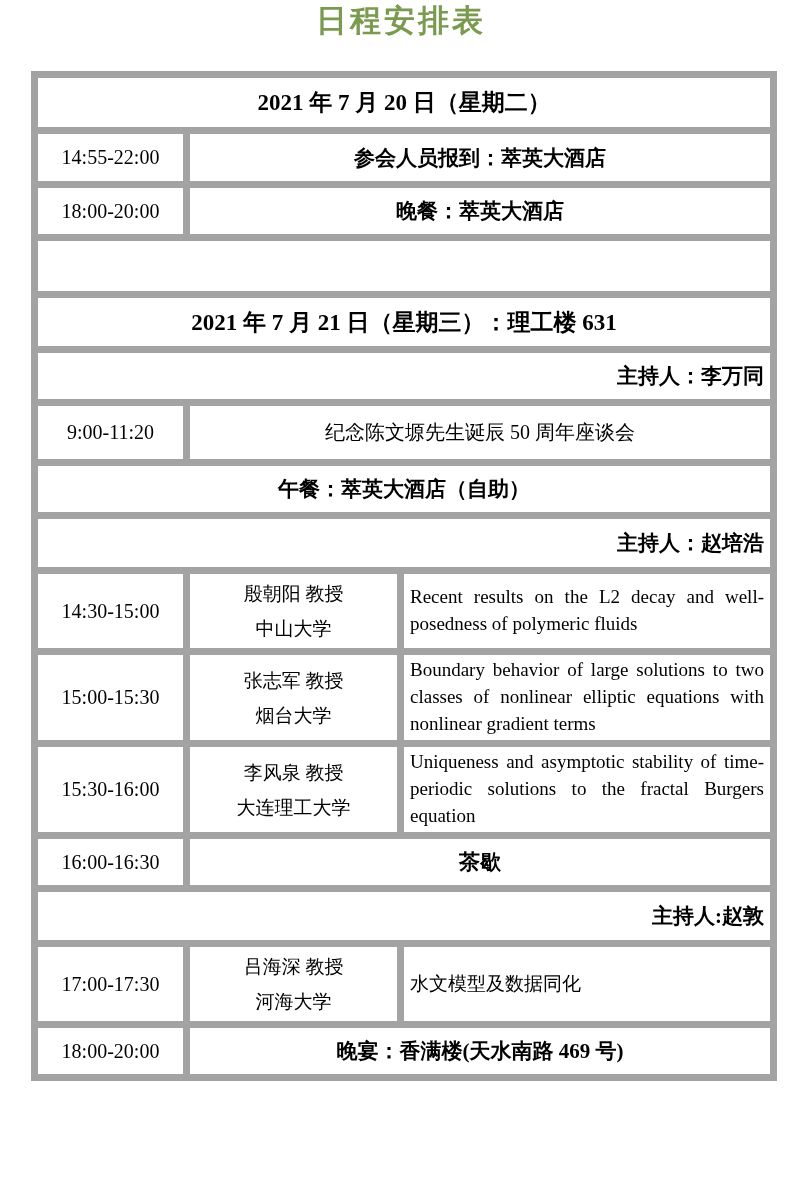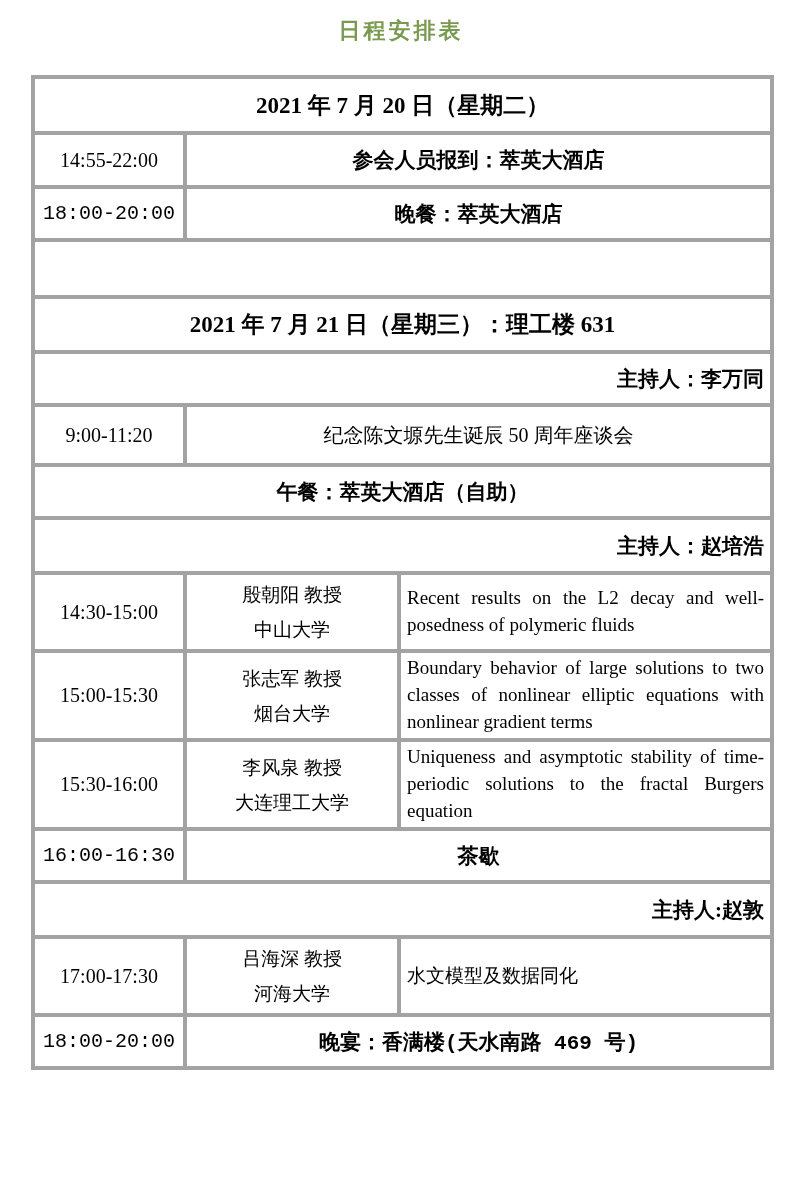--- a/index.html
+++ b/index.html
@@ -7,39 +7,39 @@
     padding: 0;
     background: #ffffff;
     width: 802px;
     height: 1191px;
     font-family: "Liberation Serif", "DejaVu Serif", serif;
     color: #000000;
   }
   .page { position: relative; width: 802px; height: 1191px; overflow: hidden; }
 
   .page-title {
-    margin-top: 16px;
+    margin-top: 0;
     text-align: center;
     color: #7A9A50;
-    font-size: 22px;
+    font-size: 31px;
     font-weight: bold;
     letter-spacing: 3px;
     font-family: Liberation Serif, serif;
   }
 
   table.schedule {
     border-collapse: collapse;
     table-layout: fixed;
     width: 739px;
     margin-left: 31px;
     margin-top: 29px;
     border: 2px solid #000;
   }
   table.schedule td {
-    border: 4px solid #a3a3a3;
+    border: 7px solid #a3a3a3;
     padding: 2px 6px;
     overflow: hidden;
     vertical-align: middle;
   }
 
   td.day-header {
     text-align: center;
     font-weight: bold;
     font-size: 23px;
   }
@@ -75,21 +75,21 @@
     line-height: 1.42;
     padding: 3px 8px;
     margin-left: 28px;
   }
   td.talk-title.single-line { text-align: left; }
   .speaker-line { display: block; }
 
   
   tr.h56 { height: 56px; }
   tr.h54 { height: 54px; }
-  tr.h53 { height: 53px; font-family: Liberation Mono, monospace; }
+  tr.h53 { height: 53px; }
   tr.h57 { height: 57px; }
   tr.h55 { height: 55px; }
   tr.h60 { height: 60px; }
   tr.h75 { height: 75px; }
   tr.h80 { height: 80px; }
   tr.h82 { height: 82px; }
   tr.h78 { height: 78px; }
   tr.h62 { height: 62px; }
 </style>
 </head>

